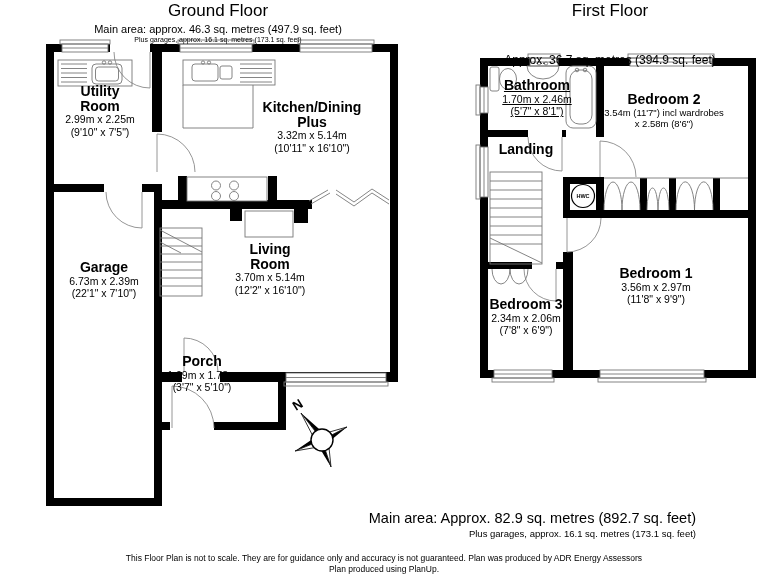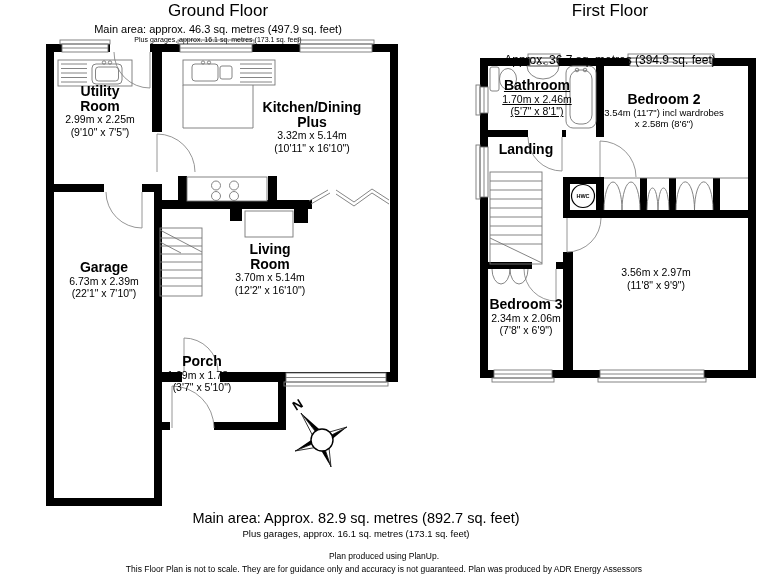--- a/index.html
+++ b/index.html
@@ -286,36 +286,37 @@
     <div class="rname">Landing</div>
   </div>
 
   <div class="txt" style="left:584px;top:92px;width:160px;">
     <div class="rname">Bedroom 2</div>
     <div class="rdim-sm">3.54m (11'7") incl wardrobes</div>
     <div class="rdim-sm">x 2.58m (8'6")</div>
   </div>
 
   <div class="txt" style="left:586px;top:266px;width:140px;">
+    <div class="rname">Bedroom 1</div>
     <div class="rdim">3.56m x 2.97m</div>
     <div class="rdim">(11'8" x 9'9")</div>
   </div>
 
   <div class="txt" style="left:466px;top:297px;width:120px;">
     <div class="rname">Bedroom 3</div>
     <div class="rdim">2.34m x 2.06m</div>
     <div class="rdim">(7'8" x 6'9")</div>
   </div>
 
   <div class="txt hwc" style="left:569px;top:193px;width:28px;">HWC</div>
 
   <div class="txt north" style="left:290px;top:398px;width:16px;">N</div>
 
-  <div class="txt" style="left:8px;top:511px;width:696px;">
+  <div class="txt" style="left:0;top:511px;width:696px;text-align:right;">
     <div class="ft-main">Main area: Approx. 82.9 sq. metres (892.7 sq. feet)</div>
     <div class="ft-sub">Plus garages, approx. 16.1 sq. metres (173.1 sq. feet)</div>
   </div>
   <div class="txt" style="left:0;top:551px;width:768px;">
+    <div class="ft-disc">This Floor Plan is not to scale. They are for guidance only and accuracy is not guaranteed. Plan was produced by ADR Energy Assessors</div>
     <div class="ft-disc" style="margin-top:0;">Plan produced using PlanUp.</div>
-    <div class="ft-disc">This Floor Plan is not to scale. They are for guidance only and accuracy is not guaranteed. Plan was produced by ADR Energy Assessors</div>
   </div>
 
 </div>
 
 </body></html>

